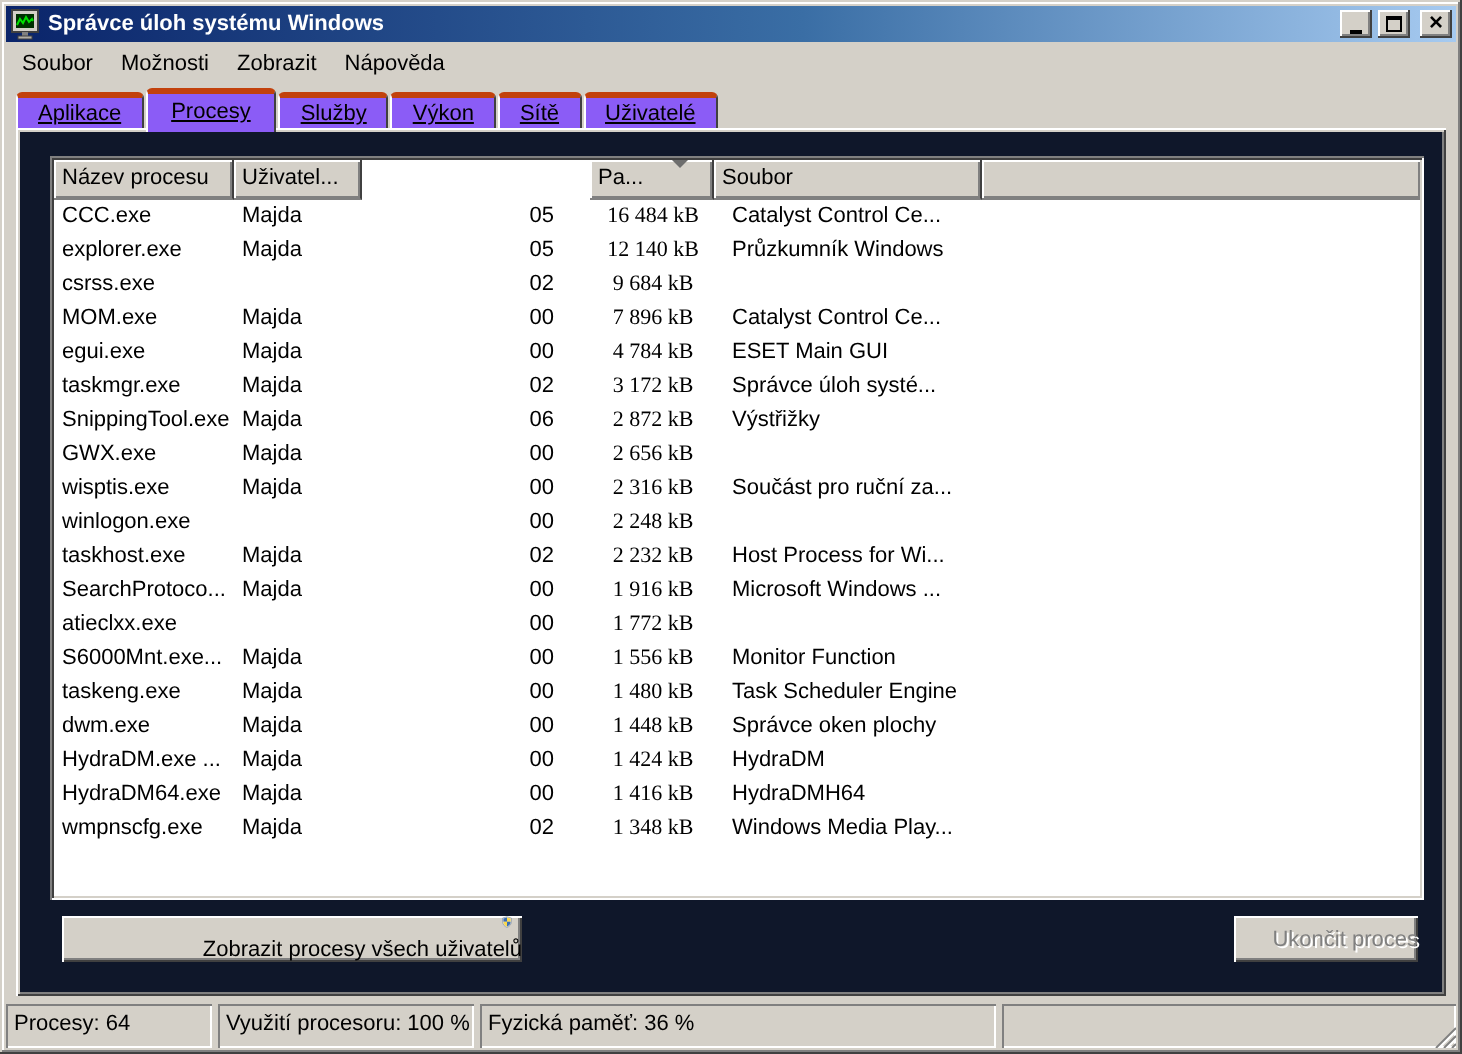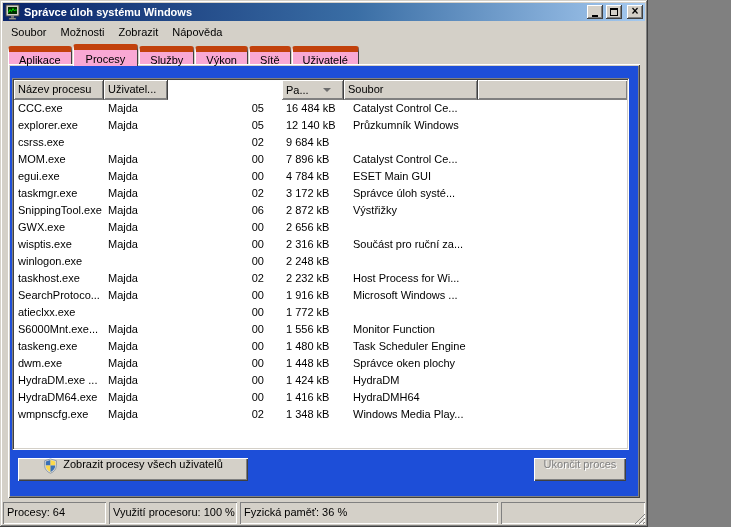--- a/index.html
+++ b/index.html
@@ -1,18 +1,18 @@
 <!DOCTYPE html>
 <html><head>
 <meta charset="utf-8">
 <style>
   html,body{margin:0;padding:0;background:#808080;}
   *{font-family:"Liberation Sans",sans-serif;}
   .window{
-    width:648px;height:527px;box-sizing:border-box;background:#d4d0c8;
+    width:731px;height:527px;box-sizing:border-box;background:#d4d0c8;
     padding:3px;display:flex;flex-direction:column;font-size:11px;color:#000;
     box-shadow:inset -1px -1px 0 #404040, inset 1px 1px 0 #d4d0c8,
                inset -2px -2px 0 #808080, inset 2px 2px 0 #fff;
   }
   
   .titlebar{height:18px;flex:0 0 18px;display:flex;align-items:center;gap:3px;
     background:linear-gradient(90deg,#0a246a 0%,#3a6ea5 55%,#a6caf0 100%);padding:0 2px;}
   .title-text{color:#fff;font-weight:bold;flex:1;white-space:nowrap;overflow:hidden;}
   .tb-btn{width:16px;height:14px;background:#d4d0c8;box-sizing:border-box;
     box-shadow:inset -1px -1px 0 #404040, inset 1px 1px 0 #fff, inset -2px -2px 0 #808080;
@@ -20,60 +20,60 @@
   .tb-close{margin-left:2px;}
   .g-min{width:6px;height:2px;background:#000;margin-top:7px;}
   .g-max{width:8px;height:8px;border:1px solid #000;border-top:2px solid #000;box-sizing:border-box;}
   .g-x{font-size:12px;font-weight:bold;line-height:10px;margin-top:-2px;}
   
   .menubar{height:19px;flex:0 0 19px;display:flex;align-items:flex-end;padding-left:1px;}
   .menu-item{padding:2px 7px;}
   
   .tabstrip{flex:0 0 22px;height:22px;display:flex;align-items:flex-end;padding-left:5px;
     margin-top:2px;position:relative;z-index:2;}
-  .tab{height:18px;line-height:17px;box-sizing:border-box;padding:0 10px;background:#f9a8d4;
-    border-top:6px solid #c2410c;border-left:1px solid #fff;border-right:1px solid #404040;
-    border-radius:3px 3px 0 0;margin-right:1px;white-space:nowrap;}
+  .tab{height:18px;line-height:17px;box-sizing:border-box;padding:0 10px;background:#8b5cf6;
+    border-top:3px solid #c2410c;border-left:1px solid #fff;border-right:1px solid #404040;
+    border-radius:3px 3px 0 0;margin-right:1px;white-space:nowrap;text-decoration:underline;}
   .tab.active{height:22px;line-height:19px;margin-bottom:-2px;position:relative;z-index:3;
     padding:0 12px;border-radius:3px 3px 0 0;}
   
-  .tabpanel{flex:1;margin:0 5px;background:#1d4ed8;position:relative;z-index:1;
+  .tabpanel{flex:1;margin:0 5px;background:#0f172a;position:relative;z-index:1;
     box-shadow:inset 1px 1px 0 #fff, inset -1px -1px 0 #404040,
                inset 2px 2px 0 #d4d0c8, inset -2px -2px 0 #808080;
-    padding:14px 8px 0 4px;display:flex;flex-direction:column;box-sizing:border-box;}
+    padding:14px 8px 0 17px;display:flex;flex-direction:column;box-sizing:border-box;}
   
   .listview{height:372px;flex:0 0 372px;background:#fff;box-sizing:border-box;padding:2px;
     box-shadow:inset 1px 1px 0 #808080, inset -1px -1px 0 #fff,
                inset 2px 2px 0 #404040, inset -2px -2px 0 #d4d0c8;
     display:flex;flex-direction:column;overflow:hidden;margin-right:3px;}
   .header-row{display:flex;height:20px;flex:0 0 20px;}
   .hcell{box-sizing:border-box;height:20px;line-height:18px;background:#d4d0c8;padding:0 4px;
     border-right:1px solid #404040;border-bottom:1px solid #808080;white-space:nowrap;overflow:hidden;
     box-shadow:inset 1px 1px 0 #fff, inset -1px -1px 0 #808080;}
   .hc-name{width:90px;flex:0 0 90px;}
   .hc-user{width:64px;flex:0 0 64px;}
   .hc-cpu{width:114px;flex:0 0 114px;text-align:left;padding-right:8px;margin-top:24px;}
-  .hc-mem{width:62px;flex:0 0 62px;display:flex;align-items:center;}
+  .hc-mem{width:62px;flex:0 0 62px;display:flex;align-items:flex-start;}
   .hc-desc{width:134px;flex:0 0 134px;}
   .hc-fill{flex:1;border-right:none;}
   .sort-arrow{width:0;height:0;border-left:4px solid transparent;border-right:4px solid transparent;
     border-top:4px solid #6d6d6d;margin-left:14px;}
   .rows{flex:1;background:#fff;overflow:hidden;}
   .prow{display:flex;height:17px;line-height:17px;}
   .cell{box-sizing:border-box;padding:0 4px;white-space:nowrap;overflow:hidden;}
   .c-name{width:90px;flex:0 0 90px;}
   .c-user{width:64px;flex:0 0 64px;}
   .c-cpu{width:114px;flex:0 0 114px;text-align:right;padding-right:18px;}
-  .c-mem{width:62px;flex:0 0 62px;text-align:left;padding-right:3px;}
+  .c-mem{width:62px;flex:0 0 62px;text-align:center;padding-right:3px;font-family:Liberation Serif, serif;}
   .c-desc{width:200px;flex:0 0 200px;padding-left:9px;}
   
   .button-row{display:flex;margin-top:8px;padding-right:6px;flex:0 0 23px;}
-  .btn{height:23px;background:#d4d0c8;box-sizing:border-box;display:flex;align-items:flex-start;
+  .btn{height:23px;background:#d4d0c8;box-sizing:border-box;display:flex;align-items:flex-end;
     justify-content:center;
-    box-shadow:inset 1px 1px 0 #fff, inset -1px -1px 0 #404040, inset -2px -2px 0 #808080;}
+    box-shadow:inset 1px 1px 0 #fff, inset -1px -1px 0 #404040, inset -2px -2px 0 #808080;flex-direction:column;}
   .btn-show-all{width:230px;gap:5px;margin-left:6px;}
   .btn-end{width:92px;margin-left:auto;color:#808080;text-shadow:1px 1px 0 #fff;}
   
   .statusbar{flex:0 0 22px;height:22px;display:flex;gap:3px;margin-top:4px;align-items:stretch;}
   .sb-section{box-sizing:border-box;box-shadow:inset 1px 1px 0 #808080, inset -1px -1px 0 #fff;
     padding:4px 4px 0 4px;white-space:nowrap;overflow:hidden;}
   .sb-1{width:103px;flex:0 0 103px;}
   .sb-2{width:128px;flex:0 0 128px;}
   .sb-3{width:258px;flex:0 0 258px;}
   .sb-4{flex:1;position:relative;}

